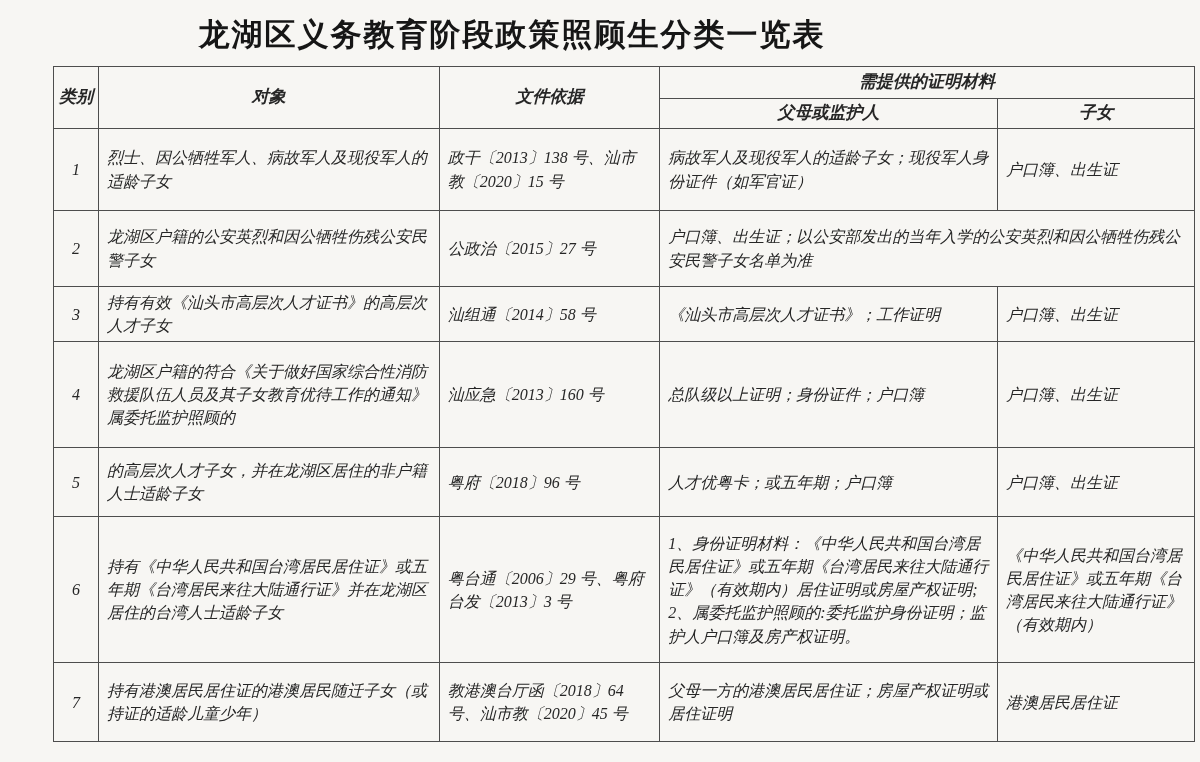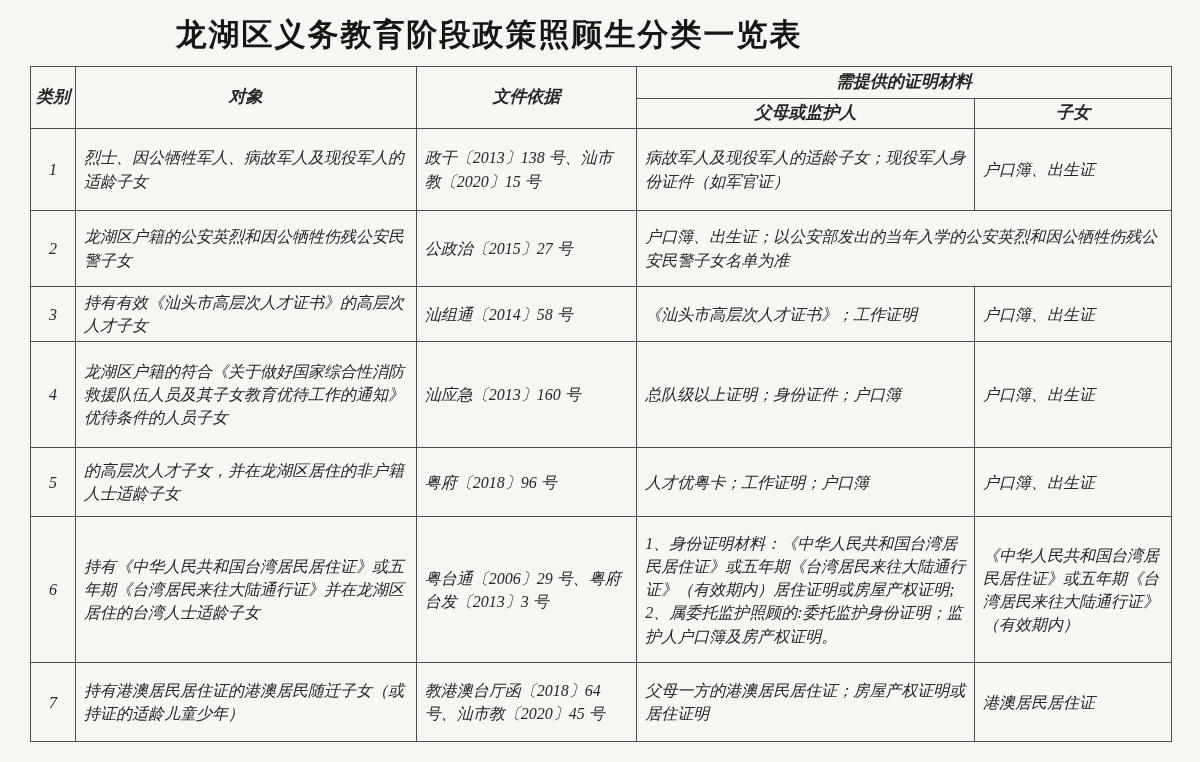--- a/index.html
+++ b/index.html
@@ -10,20 +10,21 @@
     background: #f7f6f3;
     font-family: "Liberation Serif", "DejaVu Serif", serif;
     color: #222;
     overflow: hidden;
   }
   .page {
     width: 988px;
     height: 762px;
     box-sizing: border-box;
     padding: 12px 40px 0 30px;
+    margin-left: 23px;
   }
   .title {
     margin: 2px 0 10px 0;
     text-align: center;
     font-size: 31px;
     font-weight: bold;
     letter-spacing: 2px;
     color: #161616;
   }
   table.policy-table {
@@ -116,30 +117,30 @@
       </tr>
       <tr class="r3">
         <td class="cat">3</td>
         <td class="txt">持有有效《汕头市高层次人才证书》的高层次人才子女</td>
         <td class="txt">汕组通〔2014〕58 号</td>
         <td class="txt">《汕头市高层次人才证书》；工作证明</td>
         <td class="txt">户口簿、出生证</td>
       </tr>
       <tr class="r4">
         <td class="cat">4</td>
-        <td class="txt">龙湖区户籍的符合《关于做好国家综合性消防救援队伍人员及其子女教育优待工作的通知》优待条件的人员子女</td>
+        <td class="txt">龙湖区户籍的符合《关于做好国家综合性消防救援队伍人员及其子女教育优待工作的通知》属委托监护照顾的</td>
         <td class="txt">汕应急〔2013〕160 号</td>
         <td class="txt">总队级以上证明；身份证件；户口簿</td>
         <td class="txt">户口簿、出生证</td>
       </tr>
       <tr class="r5">
         <td class="cat">5</td>
         <td class="txt">的高层次人才子女，并在龙湖区居住的非户籍人士适龄子女</td>
         <td class="txt">粤府〔2018〕96 号</td>
-        <td class="txt">人才优粤卡；工作证明；户口簿</td>
+        <td class="txt">人才优粤卡；或五年期；户口簿</td>
         <td class="txt">户口簿、出生证</td>
       </tr>
       <tr class="r6">
         <td class="cat">6</td>
         <td class="txt">持有《中华人民共和国台湾居民居住证》或五年期《台湾居民来往大陆通行证》并在龙湖区居住的台湾人士适龄子女</td>
         <td class="txt">粤台通〔2006〕29 号、粤府台发〔2013〕3 号</td>
         <td class="txt dense">1、身份证明材料：《中华人民共和国台湾居民居住证》或五年期《台湾居民来往大陆通行证》（有效期内）居住证明或房屋产权证明;2、属委托监护照顾的:委托监护身份证明；监护人户口簿及房产权证明。</td>
         <td class="txt dense">《中华人民共和国台湾居民居住证》或五年期《台湾居民来往大陆通行证》（有效期内）</td>
       </tr>
       <tr class="r7">

